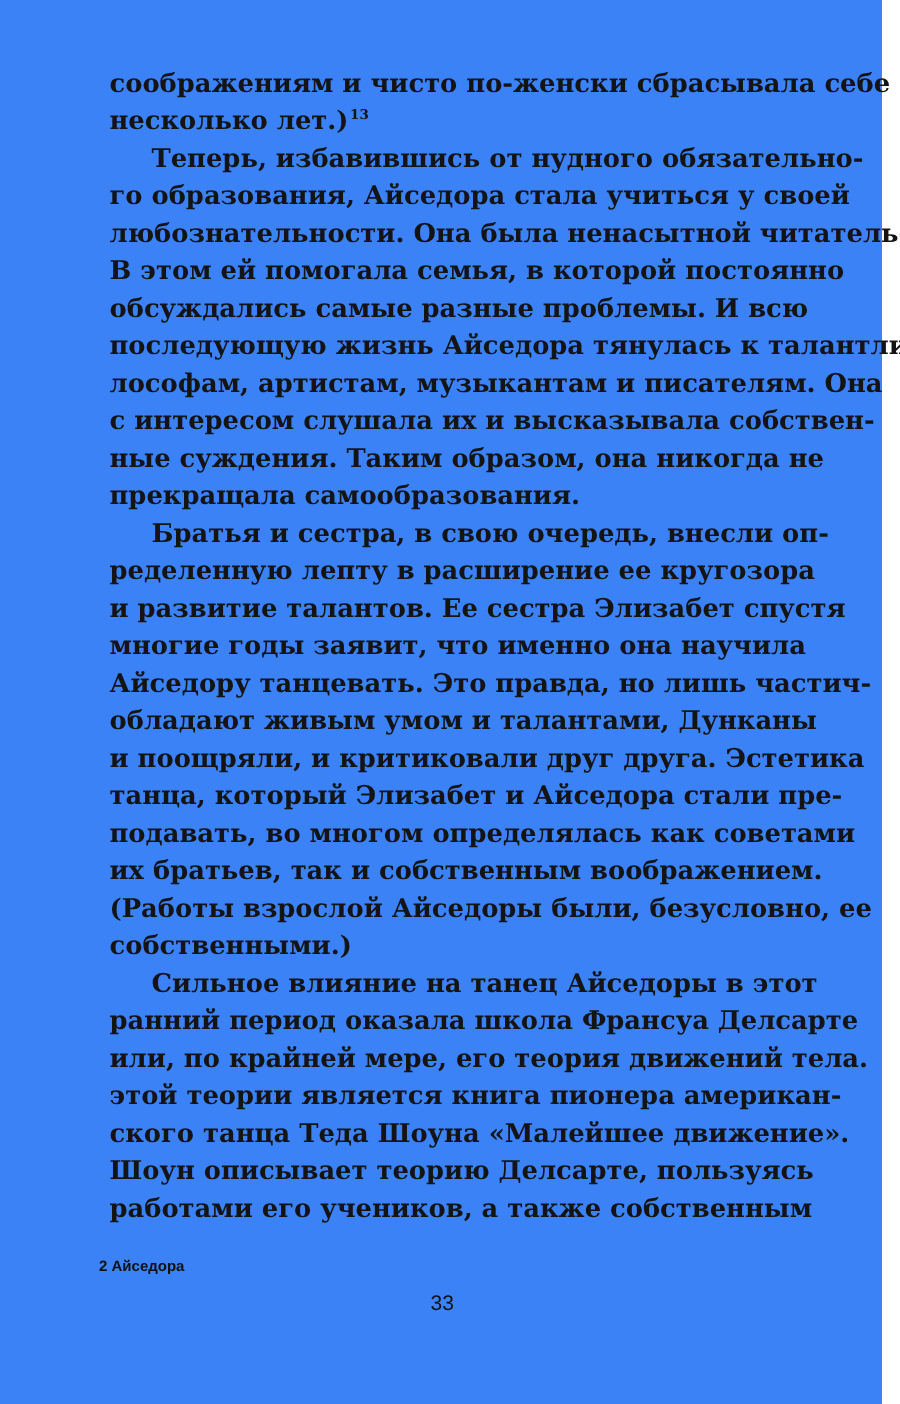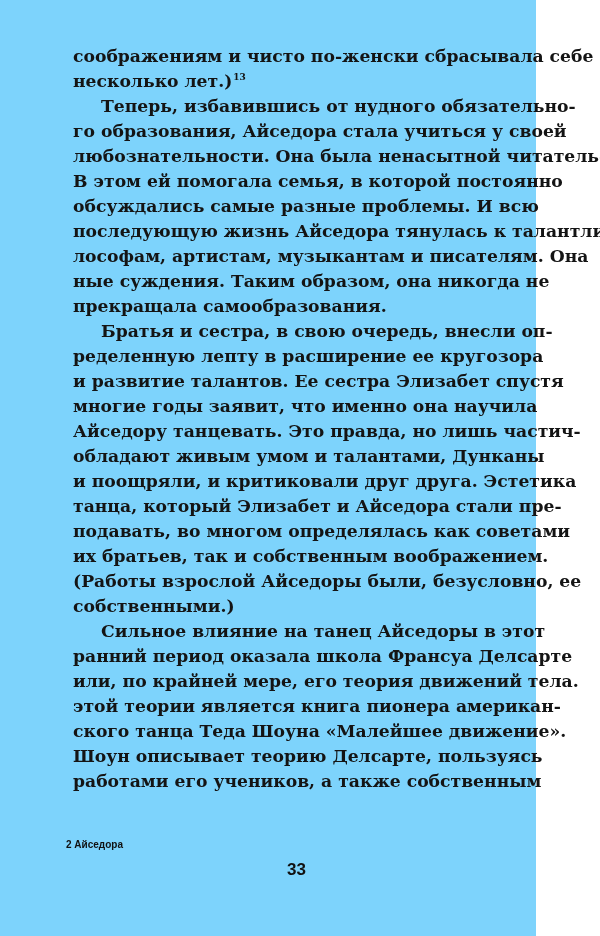--- a/index.html
+++ b/index.html
@@ -1,56 +1,57 @@
 <!DOCTYPE html>
 <html><head>
 <meta charset="utf-8">
 <style>
   html, body { margin: 0; padding: 0; background: #ffffff; }
   body { width: 600px; height: 936px; position: relative; overflow: hidden; }
   .page {
-    position: absolute; left: 0; top: 0; width: 536px; height: 936px;
-    background: #7dd3fc;
+    position: absolute; left: 0; top: 0; width: 588px; height: 936px;
+    background: #3b82f6;
   }
   .text-block {
     position: absolute; left: 73px; top: 44px; width: 460px;
     font-family: "DejaVu Serif", "Liberation Serif", serif;
     font-size: 17.2px; line-height: 25px; color: #141414;
     font-weight: bold;
   }
   .line {
     display: block; height: 25px; white-space: nowrap;
     text-align: justify; text-align-last: justify;
   }
   .line.last { text-align-last: left; }
   .line.indent { padding-left: 28px; }
   sup.fn { font-size: 9px; line-height: 0; vertical-align: 7px; margin-left: 1px; }
   .footer-sig {
     position: absolute; left: 66px; top: 839px;
     font-family: "Liberation Sans", sans-serif; font-size: 10px; font-weight: bold; color: #111;
   }
   .page-number {
     position: absolute; left: 287px; top: 860px;
-    font-family: "Liberation Sans", sans-serif; font-size: 17px; color: #111; font-weight: bold;
+    font-family: "Liberation Sans", sans-serif; font-size: 14px; color: #111;
   }
 </style>
 </head>
 <body>
 
 <div class="page">
   <div class="text-block" id="text-block">
       <div class="line"><span>соображениям и чисто по-женски сбрасывала себе</span></div>
       <div class="line last"><span>несколько лет.)</span><sup class="fn">13</sup></div>
       <div class="line indent"><span>Теперь, избавившись от нудного обязательно-</span></div>
       <div class="line"><span>го образования, Айседора стала учиться у своей</span></div>
       <div class="line"><span>любознательности. Она была ненасытной читатель-</span></div>
       <div class="line"><span>В этом ей помогала семья, в которой постоянно</span></div>
       <div class="line"><span>обсуждались самые разные проблемы. И всю</span></div>
       <div class="line"><span>последующую жизнь Айседора тянулась к талантли-</span></div>
       <div class="line"><span>лософам, артистам, музыкантам и писателям. Она</span></div>
+      <div class="line"><span>с интересом слушала их и высказывала собствен-</span></div>
       <div class="line"><span>ные суждения. Таким образом, она никогда не</span></div>
       <div class="line last"><span>прекращала самообразования.</span></div>
       <div class="line indent"><span>Братья и сестра, в свою очередь, внесли оп-</span></div>
       <div class="line"><span>ределенную лепту в расширение ее кругозора</span></div>
       <div class="line"><span>и развитие талантов. Ее сестра Элизабет спустя</span></div>
       <div class="line"><span>многие годы заявит, что именно она научила</span></div>
       <div class="line"><span>Айседору танцевать. Это правда, но лишь частич-</span></div>
       <div class="line"><span>обладают живым умом и талантами, Дунканы</span></div>
       <div class="line"><span>и поощряли, и критиковали друг друга. Эстетика</span></div>
       <div class="line"><span>танца, который Элизабет и Айседора стали пре-</span></div>

